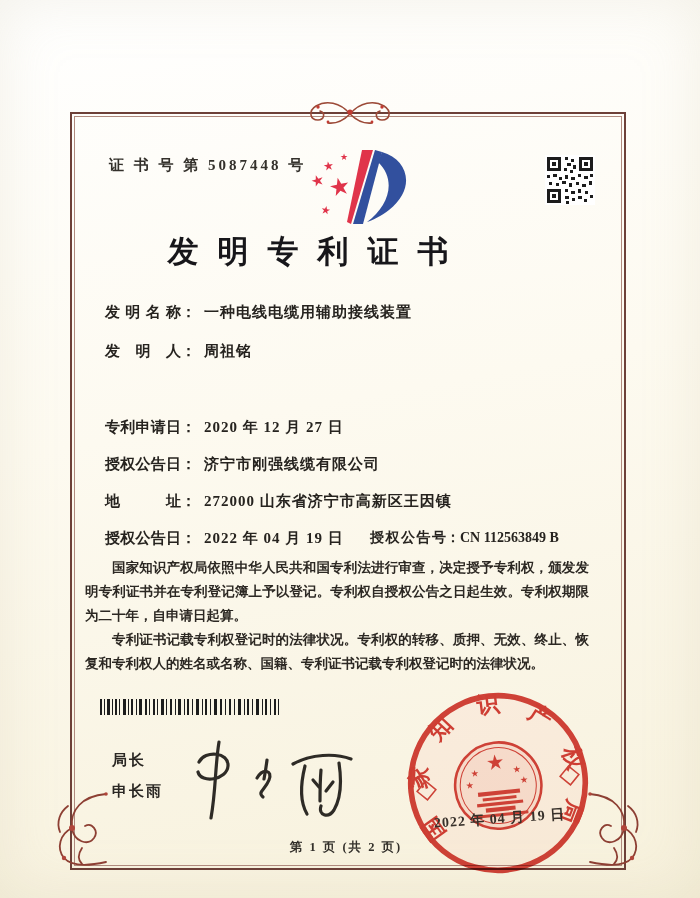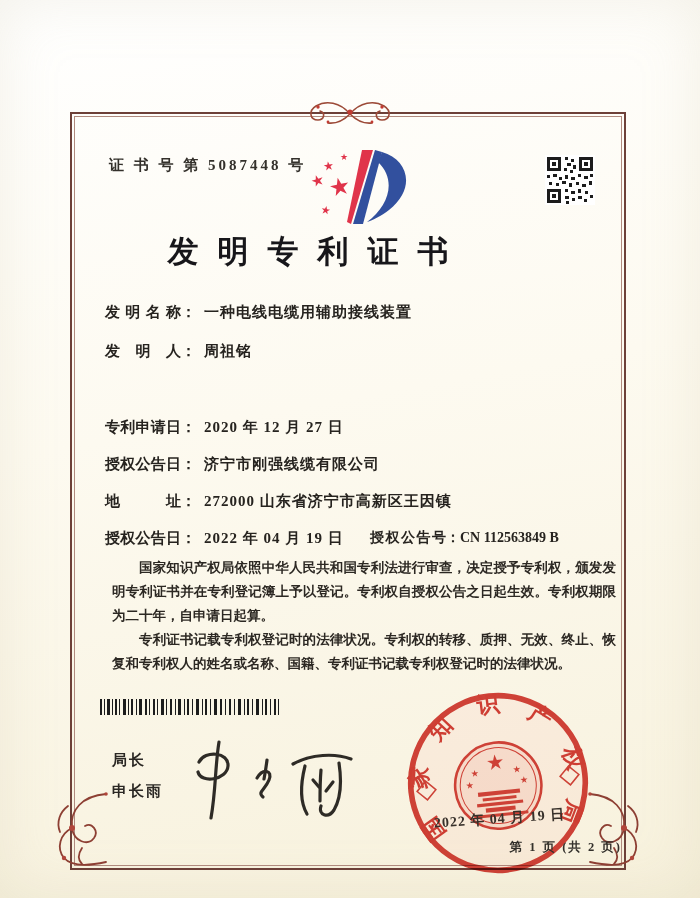--- a/index.html
+++ b/index.html
@@ -36,42 +36,42 @@
     white-space:nowrap;
   }
   .row .lbl{
     display:inline-block;width:76px;text-align:justify;text-align-last:justify;
     vertical-align:bottom;
   }
   .row .colon{display:inline-block;margin-right:8px;}
   .row .val{letter-spacing:1px;}
   .row2{position:absolute;left:370px;font-size:14px;font-weight:700;color:#26231f;white-space:nowrap;}
   .body-text{
-    position:absolute;left:112px;top:556px;width:504px;
+    position:absolute;left:85px;top:556px;width:504px;
     font-size:13.5px;font-weight:700;color:#2c2823;line-height:24px;
     text-align:justify;
   }
   .body-text p{margin:0;text-indent:2em;}
   .barcode{position:absolute;left:100px;top:699px;}
   .signer{
     position:absolute;left:112px;top:745px;
     font-size:15px;font-weight:700;color:#2b2824;line-height:31px;
     letter-spacing:2px;
     font-family:Liberation Serif, serif;
   }
   .signature{position:absolute;left:185px;top:728px;}
   .seal{position:absolute;left:403px;top:688px;width:190px;height:190px;
     transform:rotate(-6deg);mix-blend-mode:multiply;opacity:.92;}
   .seal-date{
     position:absolute;left:412px;top:810px;width:175px;text-align:center;
     font-size:14px;font-weight:700;color:#37302a;letter-spacing:1px;
     transform:rotate(-4deg);z-index:5;
   }
   .footer{
-    position:absolute;left:70px;top:839px;width:552px;text-align:right;
+    position:absolute;left:70px;top:839px;width:552px;text-align:center;
     font-size:12.5px;font-weight:700;color:#33302b;letter-spacing:2px;
   }
   .ornament-top{position:absolute;left:288px;top:96px;}
   .flourish-bl{position:absolute;left:48px;top:788px;}
   .flourish-br{position:absolute;left:584px;top:788px;transform:scaleX(-1);}
   svg{display:block;}
 </style>
 </head>
 <body>
 

